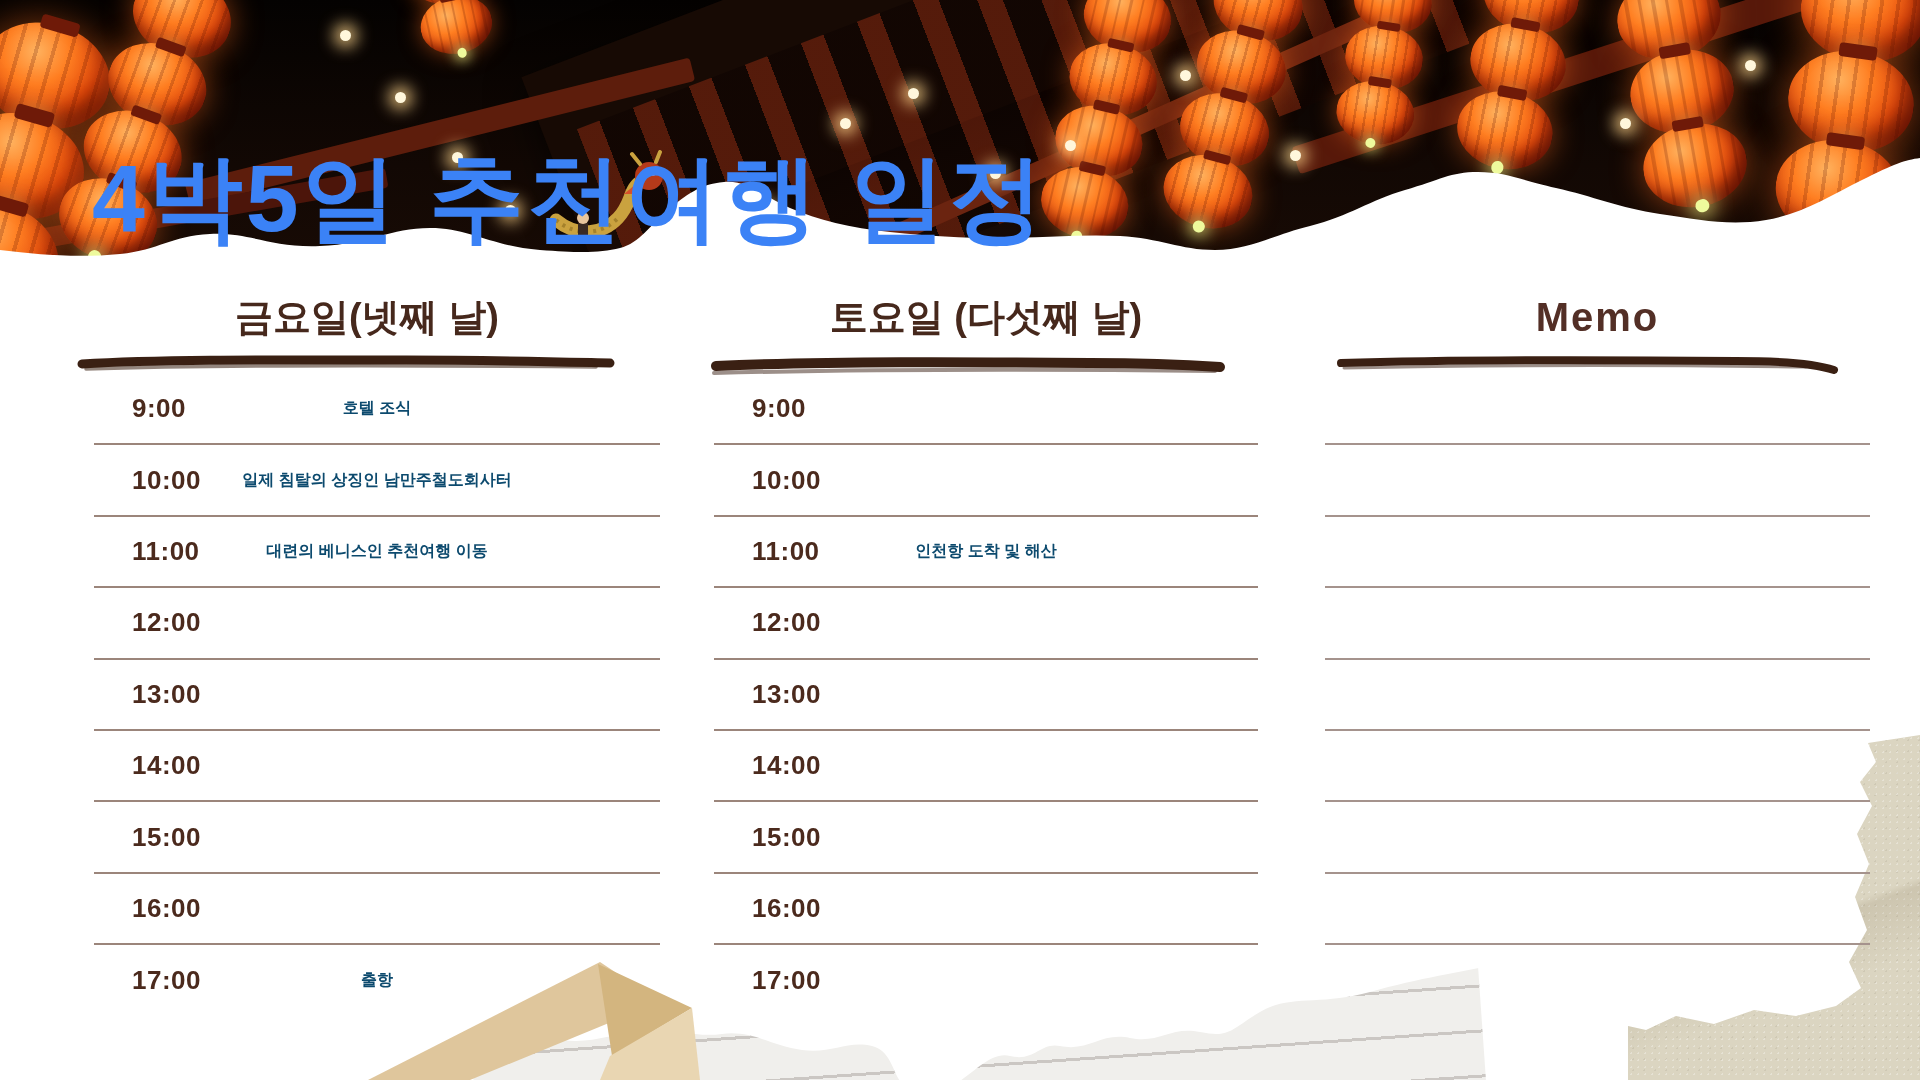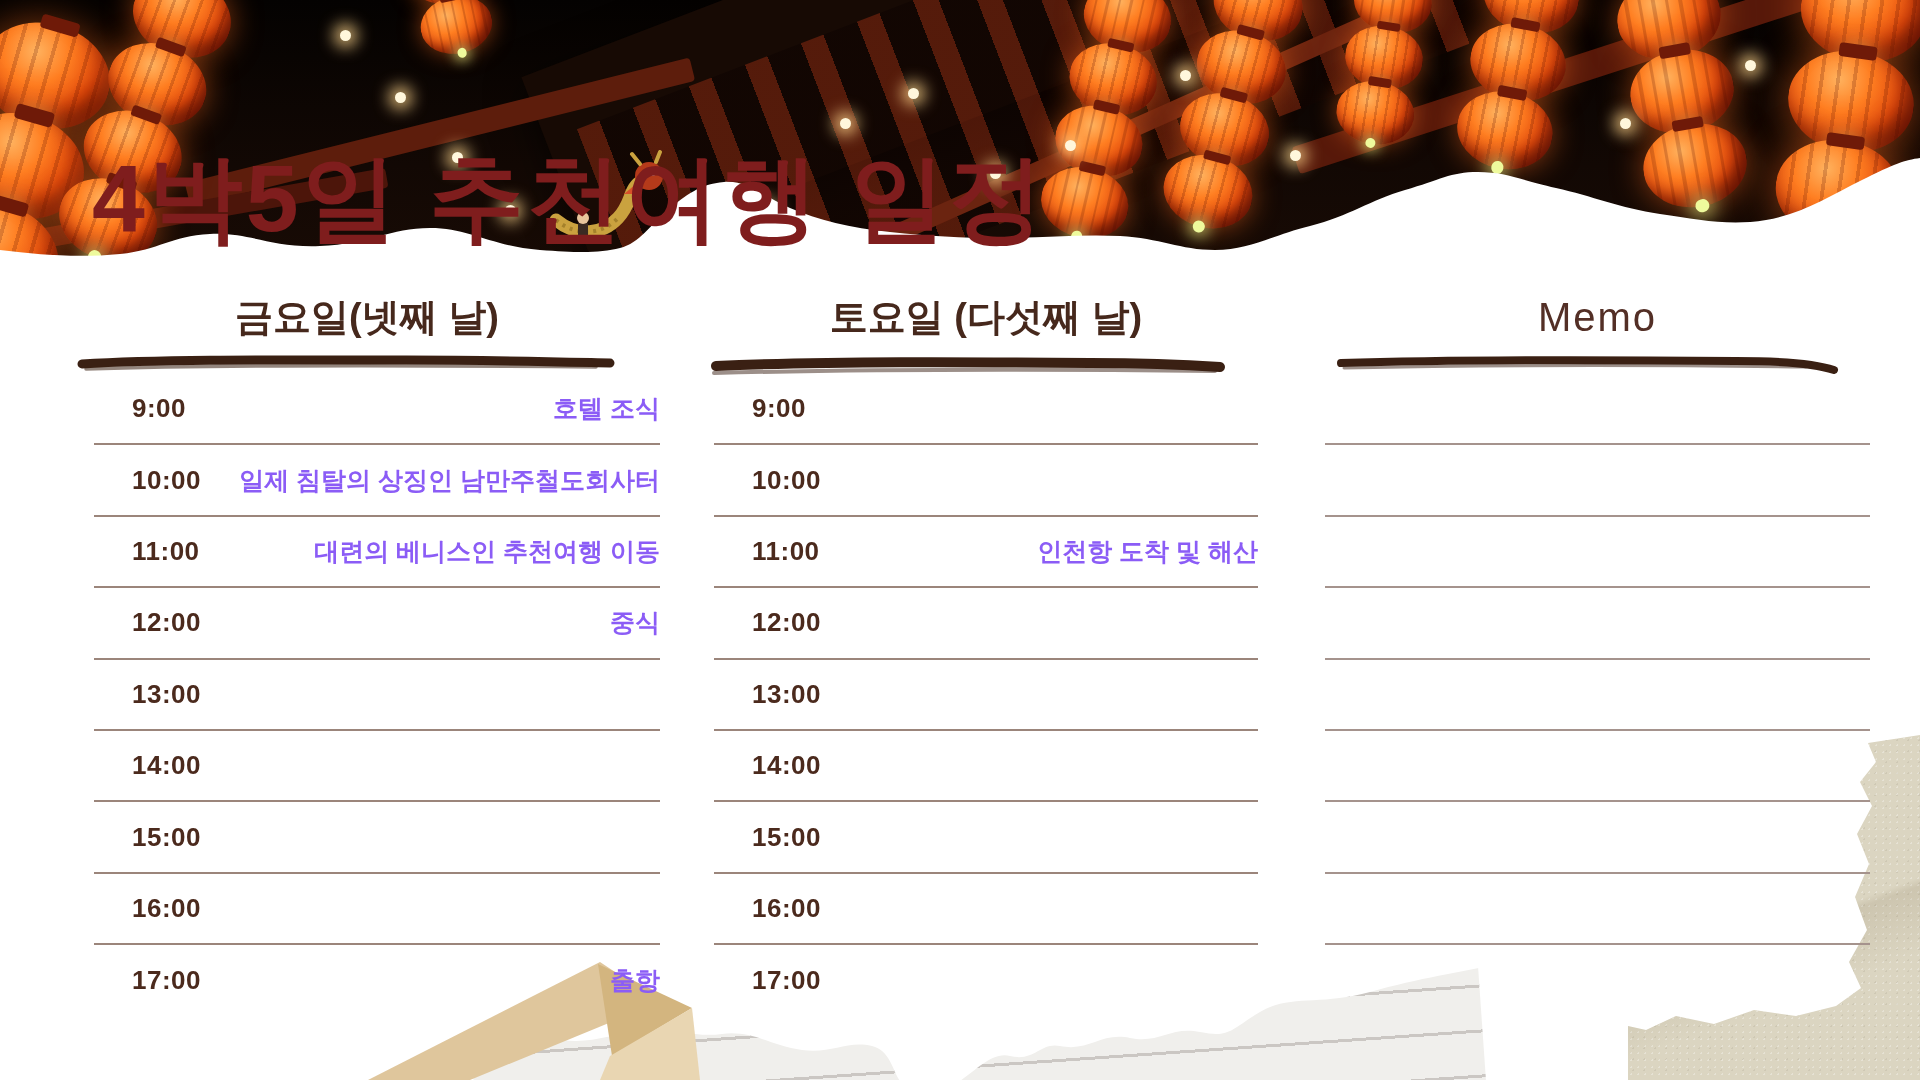--- a/index.html
+++ b/index.html
@@ -32,41 +32,41 @@
   .lantern::before{content:"";position:absolute;left:50%;top:-.055em;transform:translateX(-50%);
     width:.3em;height:.11em;background:#6f1a08;border-radius:.03em;}
   .lantern::after{content:"";position:absolute;left:50%;bottom:-.06em;transform:translateX(-50%);
     width:.13em;height:.13em;border-radius:50%;background:#eefa9c;
     box-shadow:0 0 .18em .04em rgba(235,255,140,.8);}
   .glow{position:absolute;width:11px;height:11px;border-radius:50%;background:#fff7dc;
     box-shadow:0 0 16px 6px rgba(255,214,140,.85);}
   .dragon{position:absolute;left:548px;top:150px;width:130px;height:95px;z-index:4;}
   .wave{position:absolute;left:0;top:0;width:1920px;height:300px;z-index:5;pointer-events:none;}
   .main-title{
-    position:absolute;left:92px;top:78px;z-index:6;color:#7f1d1d;
+    position:absolute;left:92px;top:78px;z-index:6;color:#3b82f6;
     font-size:95px;font-weight:700;letter-spacing:3px;line-height:112px;white-space:nowrap;
   }
 
   
   .col-header{
     position:absolute;top:288px;height:58px;line-height:58px;text-align:center;
     color:#46281c;font-weight:700;font-size:38px;z-index:2;white-space:nowrap;
   }
-  .col-header.memo-h{font-weight:400;font-size:40px;letter-spacing:2px;color:#532f26;}
+  .col-header.memo-h{font-weight:700;font-size:40px;letter-spacing:2px;color:#532f26;}
   .brush{position:absolute;z-index:2;}
 
   
   .schedule-table{position:absolute;top:374px;z-index:2;}
   .s-row{position:relative;height:71.4px;display:flex;align-items:center;justify-content:center;
     border-bottom:2px solid #9b857b;box-sizing:border-box;}
   .s-row.last{border-bottom:none;}
   .memo .s-row{border-bottom:2.5px solid #a5938d;}
   .memo .s-row.last{border-bottom:none;}
   .t{position:absolute;left:38px;font-size:26px;font-weight:600;color:#4b2a1d;letter-spacing:.5px;}
-  .a{display:block;width:100%;text-align:right;font-size:25px;font-weight:700;color:#8b5cf6;}
+  .a{display:block;width:100%;text-align:center;font-size:16px;font-weight:700;color:#0c4a6e;}
 
   
   .decor{position:absolute;inset:0;z-index:1;pointer-events:none;}
   .graysheet{position:absolute;left:470px;top:1030px;width:1010px;height:160px;
     transform:rotate(-4deg);transform-origin:0 0;
     background:repeating-linear-gradient(0deg,#f0efec 0 42px,#cbc7c3 42px 45px);}
   .whiteblob{position:absolute;left:440px;top:930px;width:1060px;height:160px;}
   .tan{position:absolute;left:0;top:0;width:1920px;height:1080px;}
   .tan1{position:absolute;inset:0;background:#dfc69c;
     clip-path:polygon(368px 1080px,600px 962px,660px 1002px,470px 1080px);}
@@ -223,21 +223,20 @@
     <div class="s-row">
       <span class="t">10:00</span>
       <span class="a">일제 침탈의 상징인 남만주철도회사터</span>
     </div>
     <div class="s-row">
       <span class="t">11:00</span>
       <span class="a">대련의 베니스인 추천여행 이동</span>
     </div>
     <div class="s-row">
       <span class="t">12:00</span>
-      <span class="a">중식</span>
     </div>
     <div class="s-row">
       <span class="t">13:00</span>
       <span class="a"></span>
     </div>
     <div class="s-row">
       <span class="t">14:00</span>
     </div>
     <div class="s-row">
       <span class="t">15:00</span>

